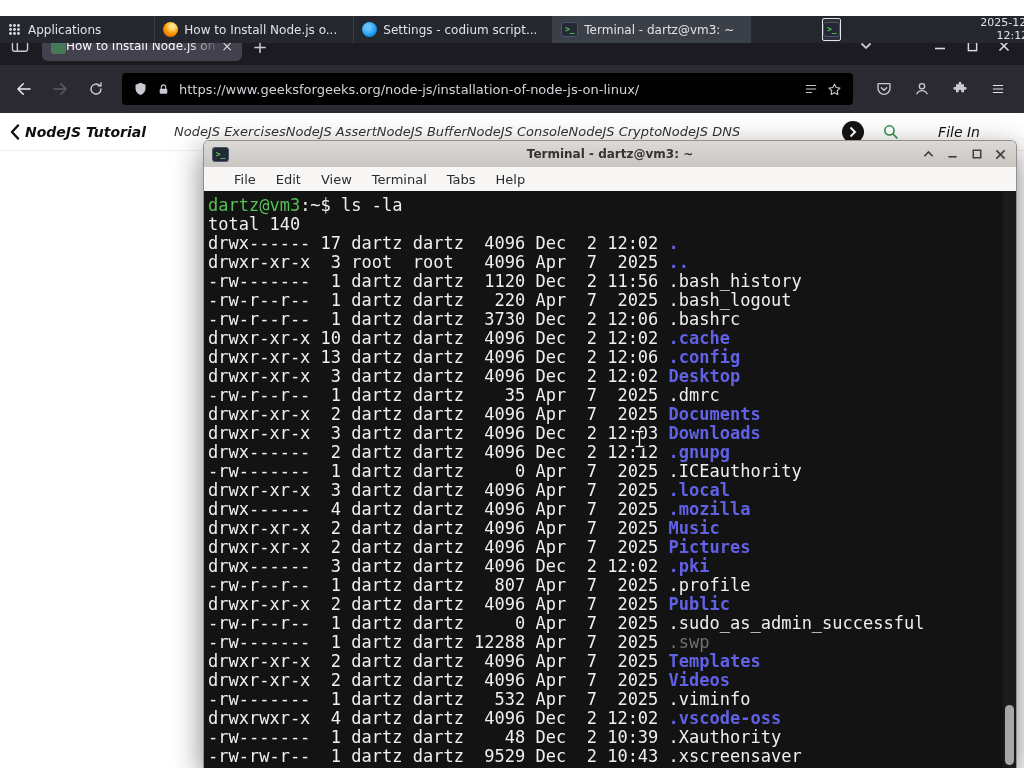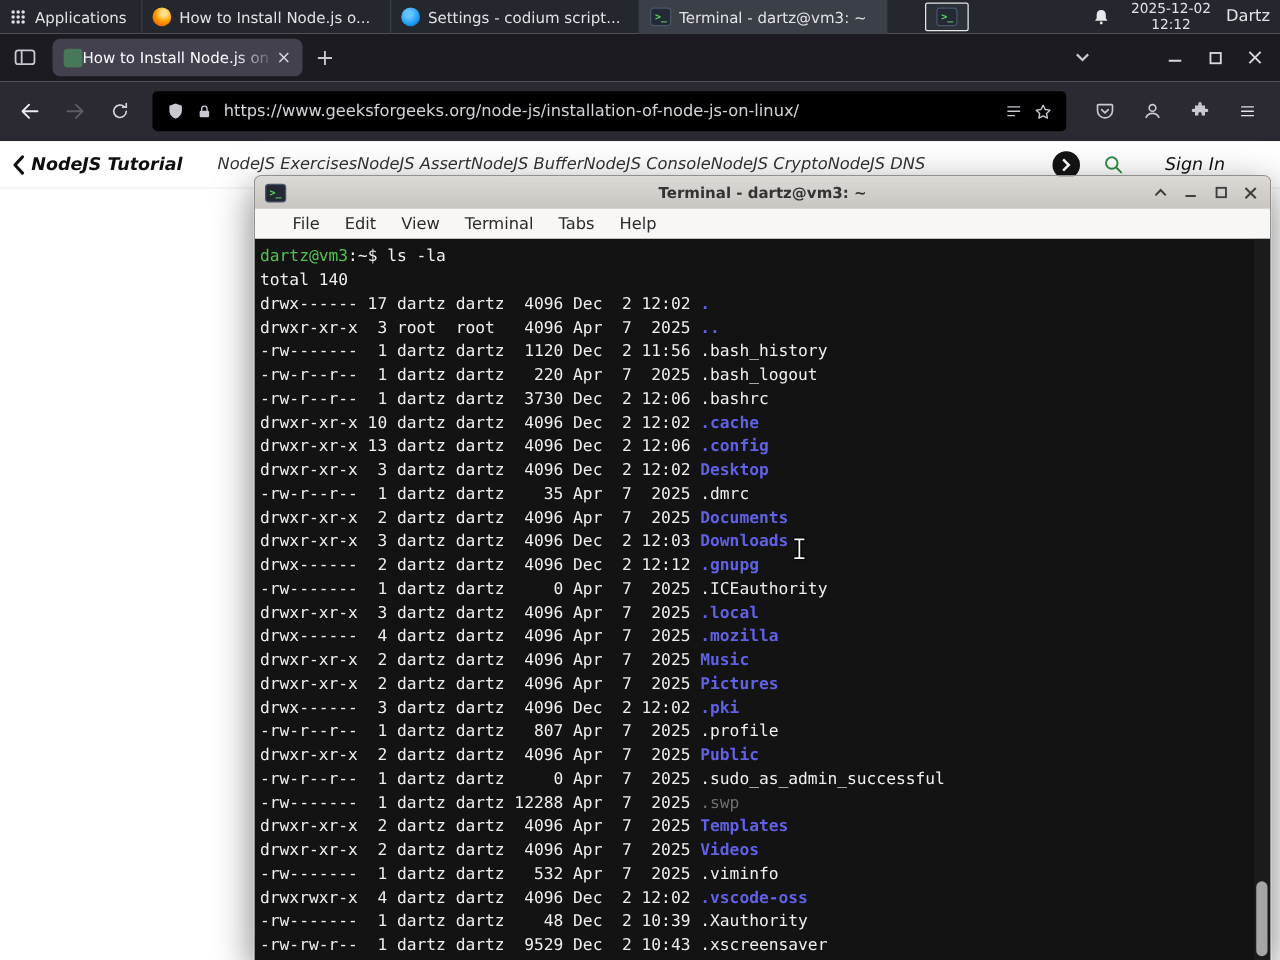--- a/index.html
+++ b/index.html
@@ -1,22 +1,22 @@
 <!DOCTYPE html>
 <html style="--term-bg: #131313; --term-fg: #efefef; --prompt-green: #55c155; --dir-blue: #6161e6; --dim-gray: #6f6f6f;"><head>
 <meta charset="utf-8">
 <style>
   html,body{margin:0;padding:0;}
   *{box-sizing:border-box;}
   .screen{position:relative;width:1024px;height:768px;overflow:hidden;background:#fff;
           font-family:"DejaVu Sans",sans-serif;}
 
   
-  .panel{position:absolute;top:0;left:0;width:100%;height:27px;background:#24272d;
-         display:flex;align-items:center;color:#e2e2e6;font-size:12px;z-index:60;}
+  .panel{position:absolute;top:16px;left:0;width:100%;height:27px;background:#24272d;
+         display:flex;align-items:center;color:#e2e2e6;font-size:12px;z-index:60;gap:41px;}
   .apps-btn{display:flex;align-items:center;gap:7px;padding:0 12px 0 8px;height:100%;cursor:default;}
   .taskbar{display:flex;height:100%;}
   .task{width:199px;display:flex;align-items:center;gap:6px;padding:0 8px;
         border-left:1px solid #3a3e46;overflow:hidden;}
   .task.active{background:#3b3f48;}
   .tlabel{white-space:nowrap;overflow:hidden;font-size:12px;}
   .ticon{flex:0 0 auto;width:15px;height:15px;border-radius:50%;}
   .ticon.firefox{background:radial-gradient(circle at 62% 30%,#ffe08a 0 16%,#ff9e00 48%,#e65c00 85%);}
   .ticon.codium{background:radial-gradient(circle at 40% 35%,#66c4ff 0 20%,#1f9cf0 60%,#0d6eb8 90%);}
   .term-ico{display:inline-flex;align-items:center;justify-content:center;flex:0 0 auto;
@@ -73,21 +73,21 @@
              position:relative;display:flex;align-items:center;padding:0 8px;}
   .termtitle-text{position:absolute;left:0;right:0;text-align:center;font-size:12px;font-weight:bold;
                   color:#333;pointer-events:none;}
   .twc{position:absolute;right:8px;top:0;bottom:0;display:flex;gap:9px;align-items:center;}
   .twc .tb{width:15px;height:16px;display:flex;align-items:center;justify-content:center;}
   .termmenu{flex:0 0 24px;background:#f8f7f6;display:flex;align-items:center;padding-left:20px;
             font-size:13px;color:#2b2b2b;}
   .mitem{padding:0 10px;}
   .termbody{flex:1;position:relative;background:var(--term-bg,#131313);overflow:hidden;}
   .tout{position:absolute;top:5px;left:4px;right:15px;bottom:0;
-        font-family:"DejaVu Sans Mono",monospace;font-size:13px;line-height:19px;white-space:pre;}
+        font-family:"DejaVu Sans Mono",monospace;font-size:17px;line-height:19px;white-space:pre;}
   .tline{height:19px;}
   .t-plain{color:var(--term-fg,#efefef);}
   .t-green{color:var(--prompt-green,#55c155);}
   .t-dir{color:var(--dir-blue,#6161e6);font-weight:bold;}
   .t-file{color:var(--term-fg,#efefef);}
   .t-dim{color:var(--dim-gray,#6f6f6f);}
   .tscroll{position:absolute;top:0;right:0;bottom:0;width:13px;background:#1b1b1b;}
   .tthumb{position:absolute;right:2px;bottom:3px;width:9px;height:60px;background:#a6a6a6;border-radius:5px;}
 
   .cursor{position:absolute;left:633px;top:429px;z-index:100;pointer-events:none;}
@@ -264,21 +264,21 @@
         <svg width="8" height="12" viewBox="0 0 8 12" fill="none" stroke="#fff" stroke-width="2">
             <polyline points="1.5,1.5 6,6 1.5,10.5"></polyline>
           </svg>
       </div>
       <div class="search-btn">
         <svg width="17" height="17" viewBox="0 0 24 24" fill="none" stroke="#2f8d46" stroke-width="2.2" stroke-linecap="round">
             <circle cx="10.5" cy="10.5" r="6.5"></circle>
             <line x1="15.5" y1="15.5" x2="21" y2="21"></line>
           </svg>
       </div>
-      <span class="signin">Sign In</span>
+      <span class="signin">File In</span>
     </div>
 
     <div class="page"></div>
   </div>
 
   <div class="termwin">
     <div class="termtitle">
       <span class="term-ico">&gt;_</span>
       <span class="termtitle-text">Terminal - dartz@vm3: ~</span>
       <span class="twc">

